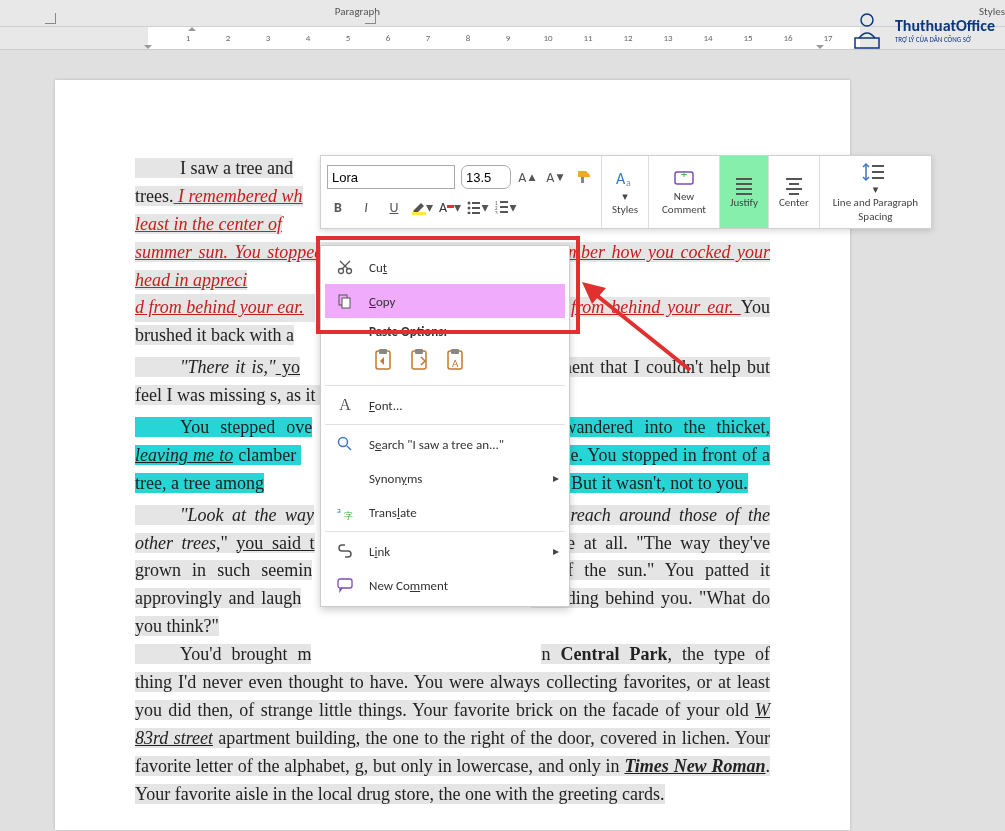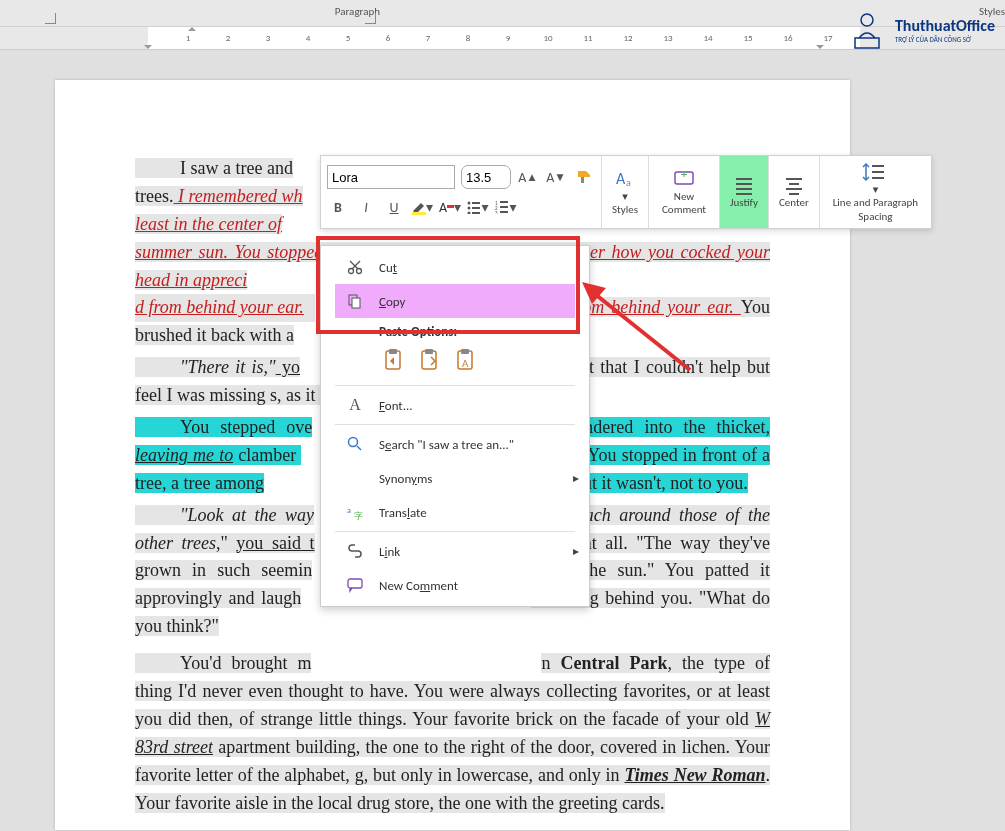--- a/index.html
+++ b/index.html
@@ -19,21 +19,21 @@
   .it{font-style:italic}
   .indent{display:inline-block;width:45px}
   .mini-toolbar{position:absolute;left:320px;top:155px;width:610px;background:#fff;border:1px solid #d0d0d0;box-shadow:0 2px 6px rgba(0,0,0,0.15);display:flex;z-index:5}
   .mini-left{padding:6px;border-right:1px solid #ddd}
   .mini-row{display:flex;align-items:center;gap:6px;height:30px}
   .sel-inp{border:1px solid #aaa;height:22px;font-size:13px;padding:0 4px;background:#fff}
   .mini-btn{width:22px;height:22px;display:flex;align-items:center;justify-content:center;font-size:14px;color:#555}
   .mini-right{display:flex}
   .big-btn{display:flex;flex-direction:column;align-items:center;justify-content:center;font-size:11px;color:#444;padding:4px 10px;border-right:1px solid #ddd;text-align:center;line-height:1.2}
   .big-btn.active{background:#86efac}
-  .ctx-menu{position:absolute;left:320px;top:245px;width:240px;background:#fff;border:1px solid #ccc;box-shadow:0 3px 8px rgba(0,0,0,0.2);z-index:6;padding:4px 14px}
+  .ctx-menu{position:absolute;left:320px;top:245px;width:240px;background:#fff;border:1px solid #ccc;box-shadow:0 3px 8px rgba(0,0,0,0.2);z-index:6;padding:4px 4px}
   .ctx-item{display:flex;align-items:center;height:34px;padding:0 10px;font-size:13px;color:#333;gap:14px}
   .ctx-item:hover,.ctx-item.hover{background:#f0abfc}
   .ctx-ico{width:20px;height:20px;display:flex;align-items:center;justify-content:center;color:#555;flex-shrink:0}
   .ctx-sep{height:1px;background:#e0e0e0;margin:2px 0}
   .ctx-header{padding:6px 10px 4px 44px;font-weight:bold;font-size:13px;color:#333}
   .paste-row{display:flex;gap:8px;padding:4px 0 8px 44px}
   .paste-ico{width:28px;height:28px;display:flex;align-items:center;justify-content:center}
   .red-box{position:absolute;border:4px solid #e03030;z-index:10;pointer-events:none}
   .arrow{position:absolute;z-index:11;pointer-events:none}
   .logo{position:absolute;right:10px;top:8px;display:flex;align-items:center;gap:6px;font-weight:bold;font-size:16px;color:#0b3680}
@@ -119,21 +119,21 @@
     </div>
     
     <div style="margin-top:4px">
       <span class="sel hl"><span class="indent"></span><span>You stepped ove</span></span><span style="display:inline-block;width:240px"></span><span class="sel hl"> wandered into the thicket, </span><span class="sel hl it ul">leaving me to</span><span class="sel hl"> clamber </span><span style="display:inline-block;width:230px"></span><span class="sel hl">s done. You stopped in front of a tree, a tree among</span><span style="display:inline-block;width:230px"></span><span class="sel hl"> the same. But it wasn't, not to you.</span>
     </div>
     
     <div style="margin-top:4px">
       <span class="sel"><span class="indent"></span><span class="it">"Look at the way</span></span><span style="display:inline-block;width:230px"></span><span class="sel it">nd reach around those of the other trees</span><span class="sel">," </span><span class="sel ul">you said t</span><span style="display:inline-block;width:230px"></span><span class="sel"> me at all. "The way they've grown in such seemin</span><span style="display:inline-block;width:230px"></span><span class="sel">t of the sun." You patted it approvingly and laugh</span><span style="display:inline-block;width:230px"></span><span class="sel"> standing behind you. "What do you think?"</span>
     </div>
     
-    <div style="margin-top:9px">
+    <div style="margin-top:0">
       <span class="sel"><span class="indent"></span><span>You'd brought m</span></span><span style="display:inline-block;width:230px"></span><span class="sel">n </span><span class="sel bold">Central Park</span><span class="sel">, the type of thing I'd never even thought to have. You were always collecting favorites, or at least you did then, of strange little things. Your favorite brick on the facade of your old </span><span class="sel it ul">W 83rd street</span><span class="sel"> apartment building, the one to the right of the door, covered in lichen. Your favorite letter of the alphabet, g, but only in lowercase, and only in </span><span class="sel bold it ul">Times New Roman</span><span class="sel">. Your favorite aisle in the local drug store, the one with the greeting cards.</span>
     </div>
   </div>
 </div>
 
 <div class="mini-toolbar">
   <div class="mini-left">
     <div class="mini-row">
       <input class="sel-inp" style="width: 118px;" value="Lora">
       <input class="sel-inp" style="width: 40px; border-radius: 7px;" value="13.5">

